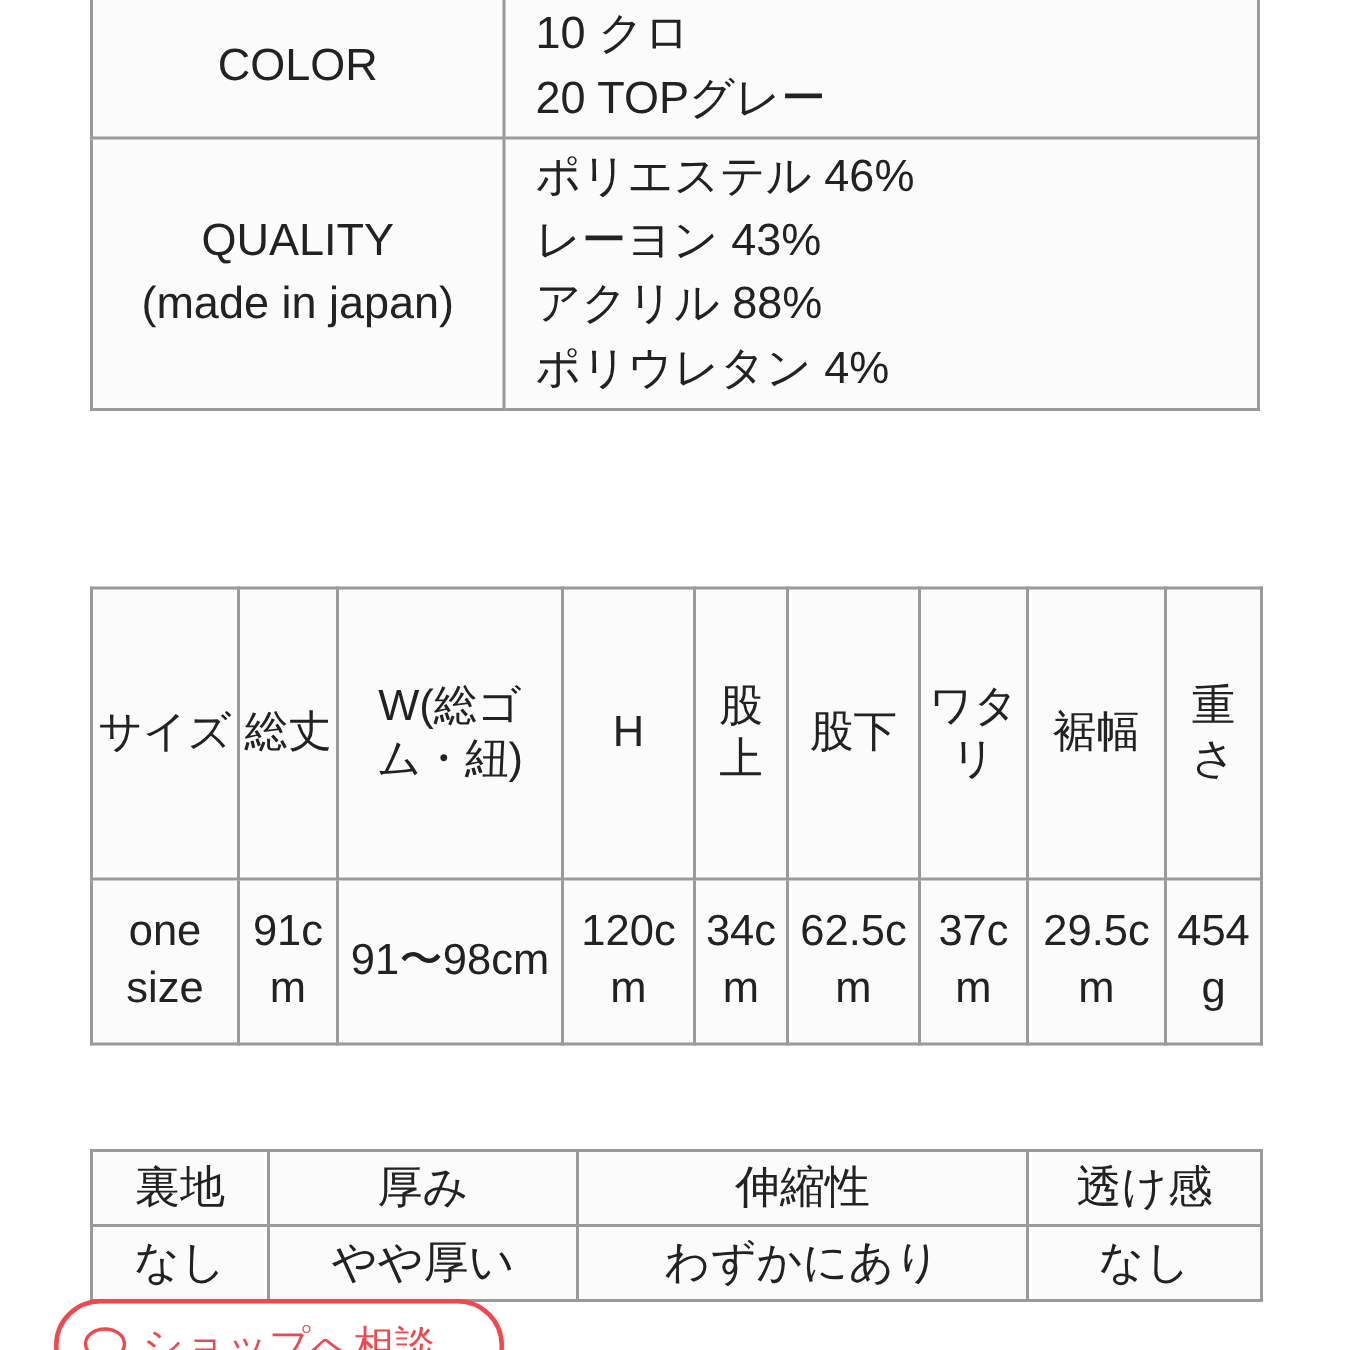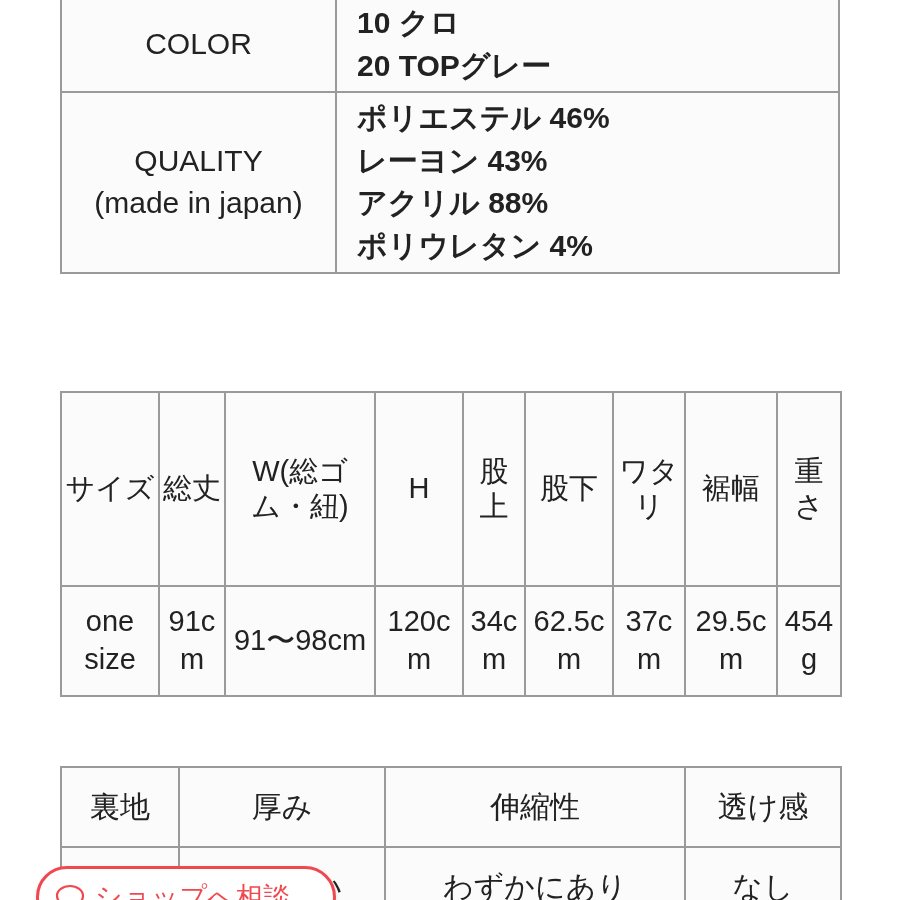--- a/index.html
+++ b/index.html
@@ -54,21 +54,20 @@
   .spec-table .label-cell {
     width: 275px;
     padding: 10px 8px;
   }
   .spec-table .value-cell {
     text-align: left;
     padding-left: 20px;
   }
   .spec-table .value-cell div {
     white-space: nowrap;
-    font-weight: bold;
   }
   .spec-label-main { display: block; }
   .spec-label-sub { display: block; text-align: center; }
 
   
   .size-table {
     position: absolute;
     left: 60px;
     top: 391px;
     width: 780px;
@@ -100,21 +99,21 @@
   
   .feature-table {
     position: absolute;
     left: 60px;
     top: 766px;
     width: 780px;
   }
   .feature-table th, .feature-table td {
     font-size: 30px;
     line-height: 1.25;
-    height: 80px;
+    height: 50px;
     padding: 4px 4px;
   }
   .feature-table col.f0 { width: 118px; }
   .feature-table col.f1 { width: 206px; }
   .feature-table col.f2 { width: 300px; }
   .feature-table col.f3 { width: 156px; }
 
   
   .chat-pill {
     position: absolute;

